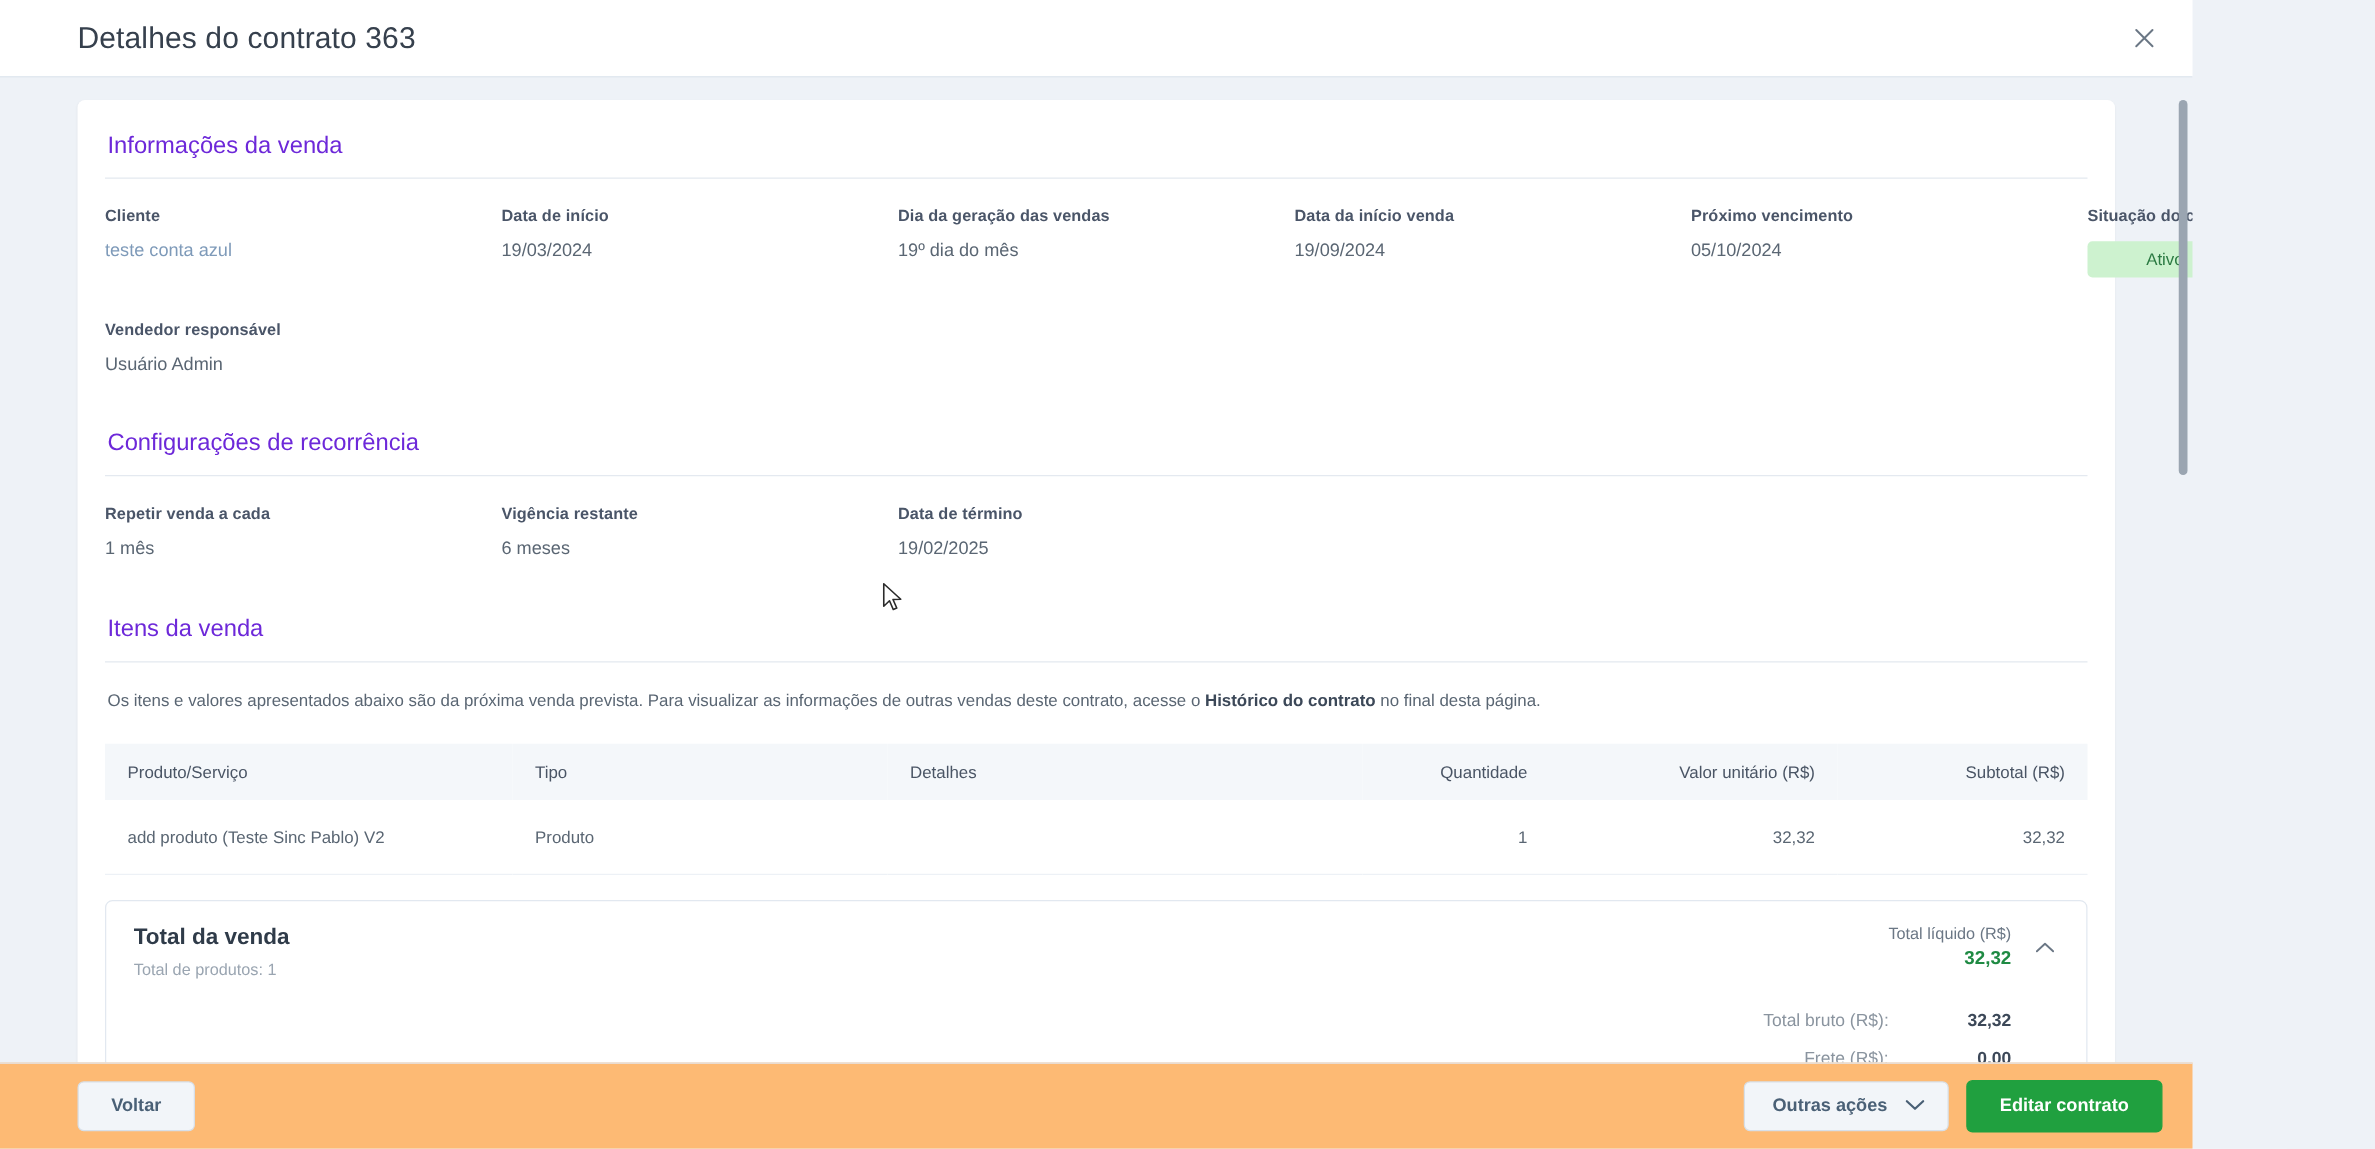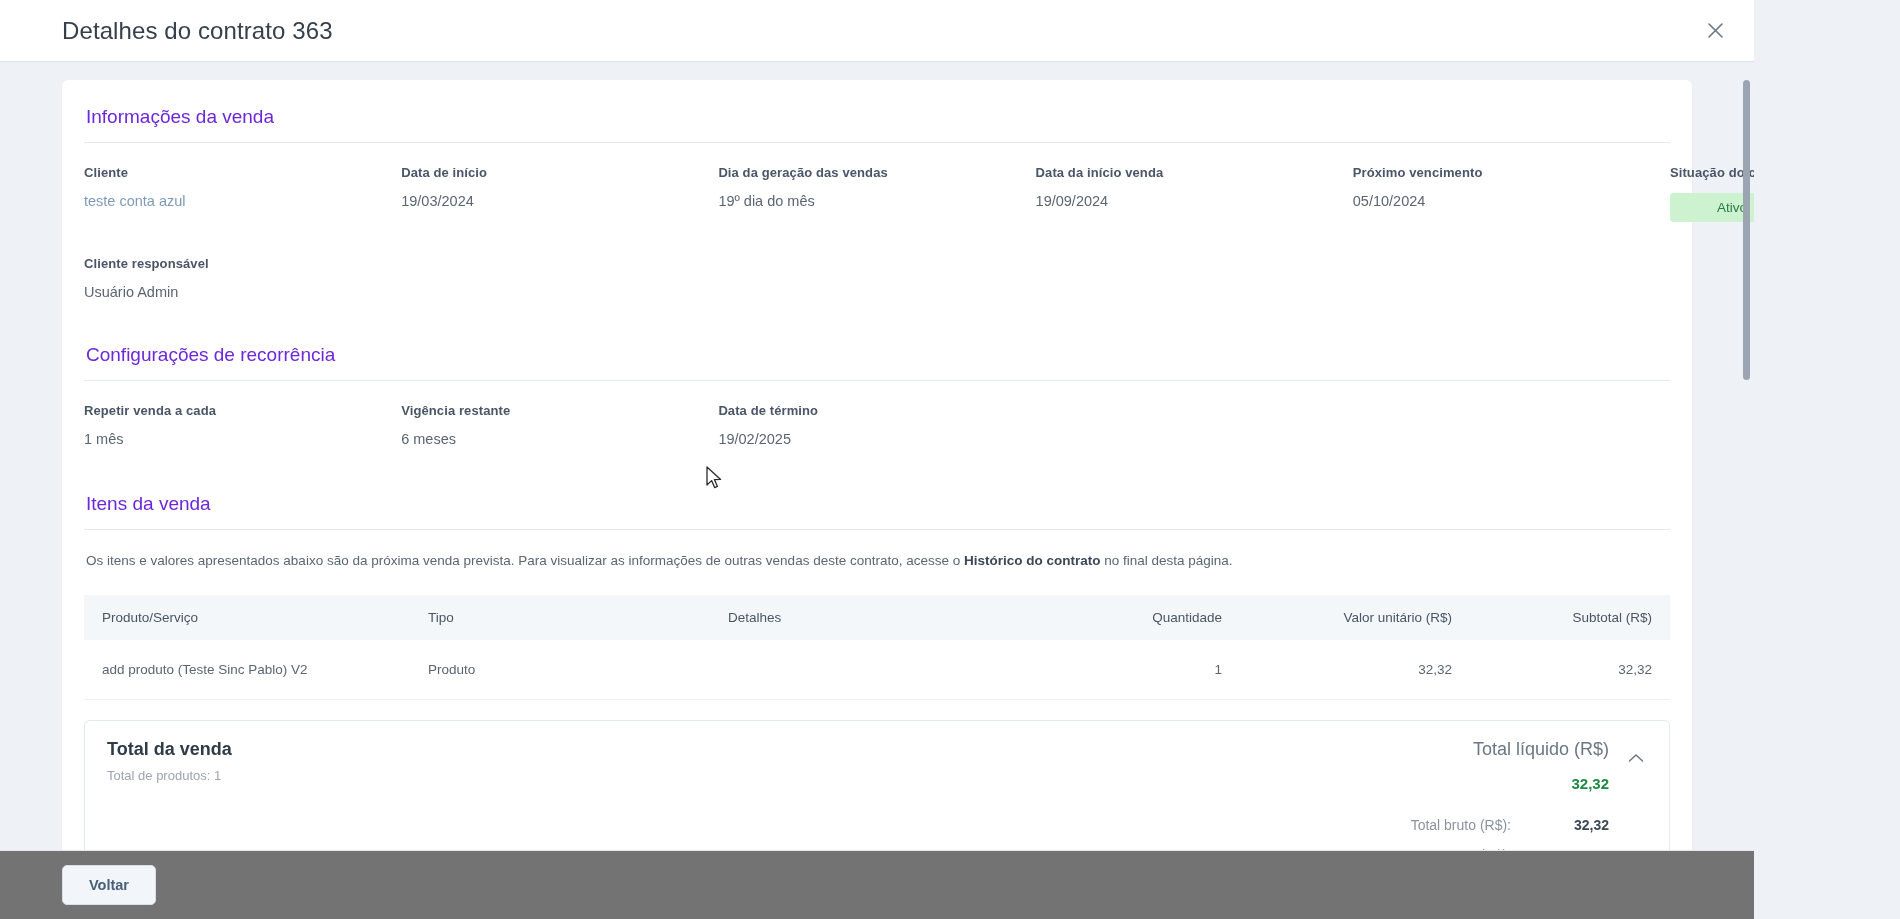--- a/index.html
+++ b/index.html
@@ -174,23 +174,23 @@
   .total-head-left .total-sub {
     font-size: 13px;
     color: #9aa5b1;
   }
   .total-head-right {
     margin-left: auto;
     text-align: right;
     padding-right: 14px;
   }
   .total-head-right .tl-label {
-    font-size: 18px;
+    font-size: 13px;
     color: #6b7785;
-    margin-bottom: 15px;
+    margin-bottom: 4px;
   }
   .total-head-right .tl-value {
     font-size: 15px;
     font-weight: bold;
     color: #1f8a43;
   }
   .chevron {
     width: 26px;
     display: flex;
     align-items: center;
@@ -222,21 +222,21 @@
     width: 110px;
     text-align: right;
     padding-right: 40px;
   }
 
   
   .modal-footer {
     position: absolute;
     left: 0; right: 0; bottom: 0;
     height: 69px;
-    background: #737373;
+    background: #fdba74;
     border-top: 1px solid #e2e8f0;
     display: flex;
     align-items: center;
     padding: 0 24px 0 62px;
     z-index: 6;
   }
   .btn {
     font-family: "Liberation Sans", sans-serif;
     font-size: 14.5px;
     border-radius: 5px;
@@ -336,21 +336,21 @@
             <div class="field-value">05/10/2024</div>
           </div>
           <div class="field">
             <div class="field-label">Situação do contrato</div>
             <div class="badge">Ativo</div>
           </div>
         </div>
 
         <div class="field-row">
           <div class="field">
-            <div class="field-label">Cliente responsável</div>
+            <div class="field-label">Vendedor responsável</div>
             <div class="field-value">Usuário Admin</div>
           </div>
           <div class="field"></div>
           <div class="field"></div>
           <div class="field"></div>
           <div class="field"></div>
           <div class="field"></div>
         </div>
       </div>
 
@@ -438,20 +438,31 @@
 
     </div>
   </div>
 
   <div class="scrollbar-track">
     <div class="scrollbar-thumb"></div>
   </div>
 
   <div class="modal-footer">
     <button class="btn btn-secondary">Voltar</button>
+    <div class="footer-right">
+      <button class="btn btn-dropdown">
+        <span>Outras ações</span>
+        <span>
+          <svg width="16" height="10" viewBox="0 0 16 10" aria-hidden="true">
+            <path d="M1.5 2 L8 8 L14.5 2" stroke="#4a6076" stroke-width="1.8" fill="none" stroke-linecap="round" stroke-linejoin="round"></path>
+          </svg>
+        </span>
+      </button>
+      <button class="btn btn-primary">Editar contrato</button>
+    </div>
   </div>
 
   <div class="cursor">
     <svg width="18" height="26" viewBox="0 0 18 26" aria-hidden="true">
       <path d="M1 1 L1 19 L5.6 14.6 L8.6 21.6 L11.4 20.4 L8.4 13.6 L14.6 13.4 Z" fill="#ffffff" stroke="#2b2b2b" stroke-width="1.3" stroke-linejoin="round"></path>
     </svg>
   </div>
 
 </div>
 

